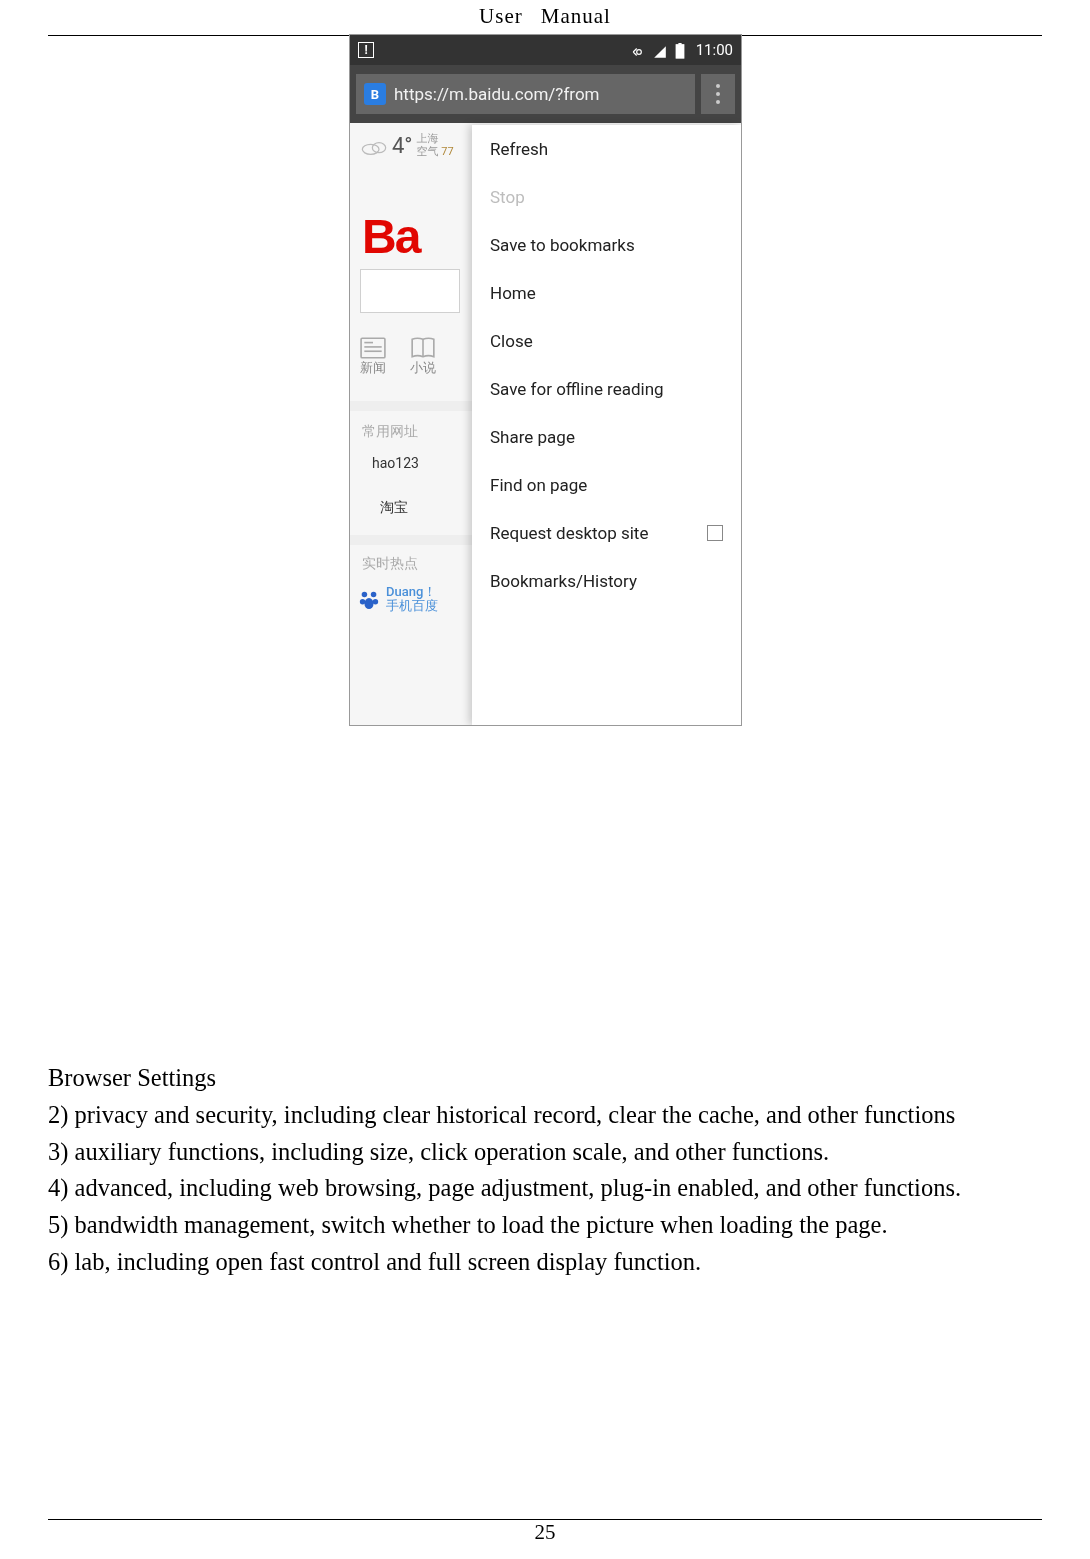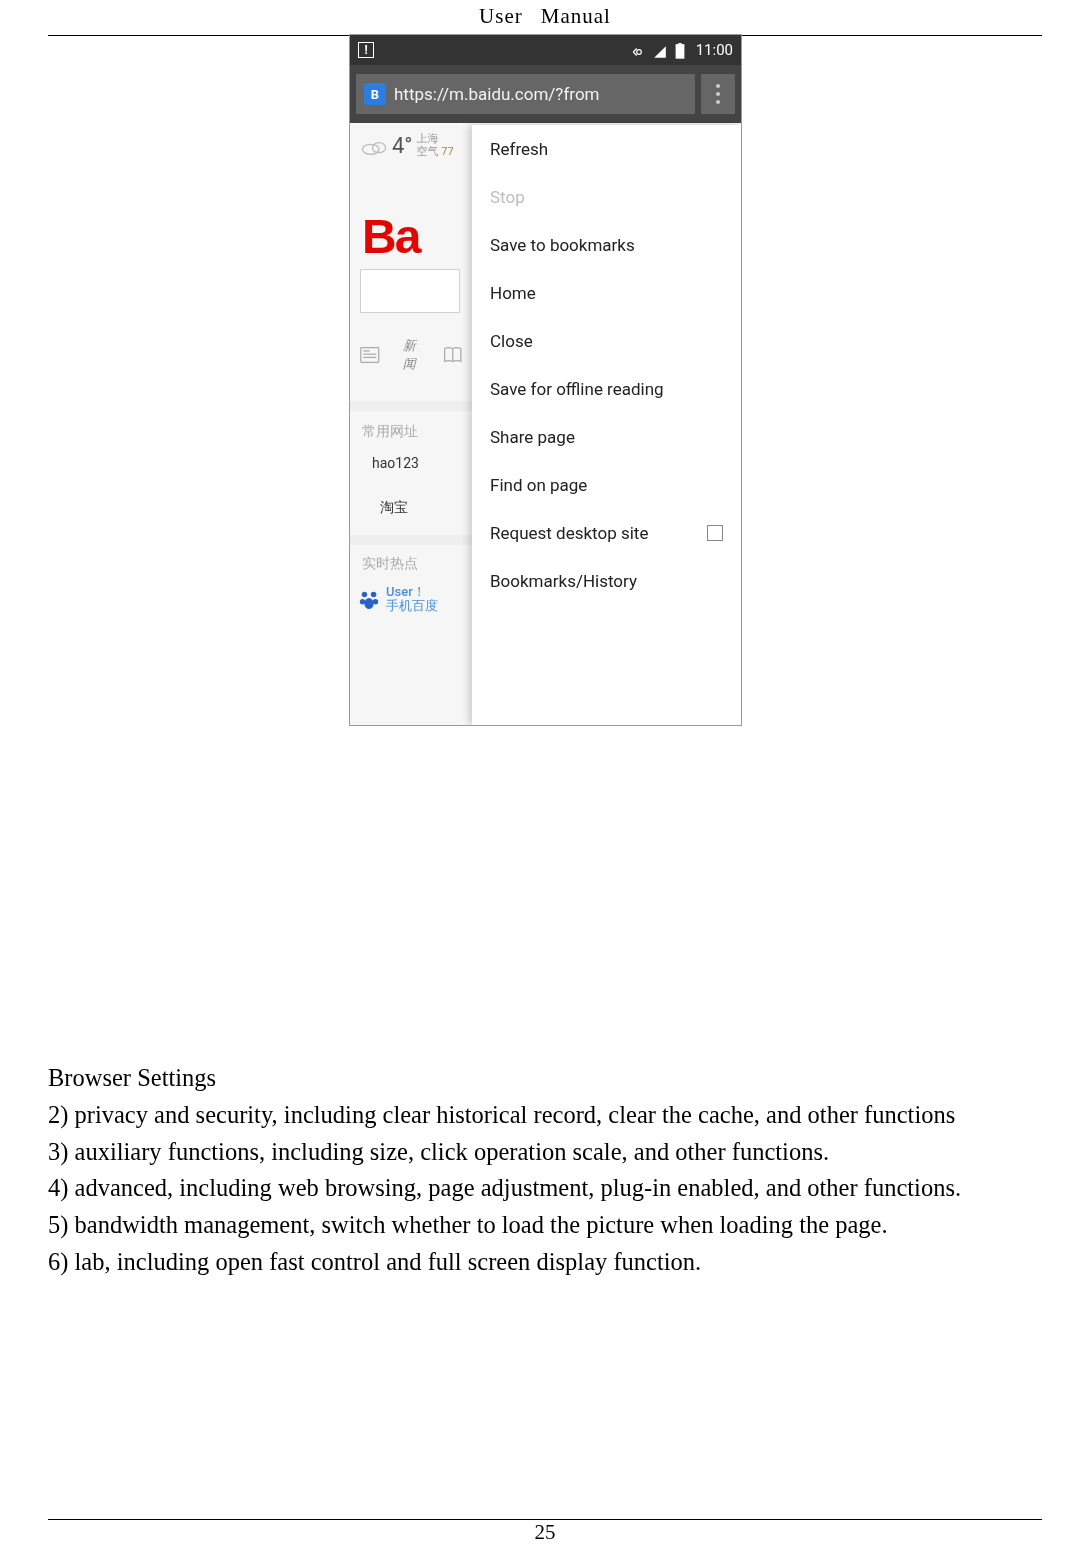--- a/index.html
+++ b/index.html
@@ -111,21 +111,21 @@
     }
     .search-box {
       position:absolute; top:146px; left:10px; width:100px; height:44px;
       background:#fff; border:1px solid #d0d0d0;
     }
     .nav-icons {
       position:absolute; top:214px; left:10px; width:100px;
       display:flex; gap:24px;
       color:#888; font-size:13px; text-align:center;
     }
-    .nav-icons .ni { display:flex; flex-direction:row; align-items:center; gap:20px;font-style:italic;}
+    .nav-icons .ni { display:flex; flex-direction:column; align-items:center; gap:0;}
     .nav-icons svg { width:26px; height:22px; }
     .gray-divider { position:absolute; left:0; right:0; height:10px; background:#eee; top:278px;}
     .sect-label { position:absolute; left:12px; font-size:14px; color:#aaa;}
     .sect-常用 { top:300px; }
     .link-hao123 { position:absolute; left:22px; top:332px; font-size:14px; color:#333;}
     .link-淘宝 { position:absolute; left:30px; top:376px; font-size:14px; color:#333;}
     .gray-divider2 { position:absolute; left:0; right:0; height:10px; background:#eee; top:412px;}
     .sect-热点 { top:432px; }
     .paw-row { position:absolute; left:8px; top:462px; display:flex; align-items:center; gap:6px; font-size:13px;}
     .paw-row .paw { width:22px; height:22px; }
@@ -257,21 +257,21 @@
 
     <div class="paw-row">
       <svg class="paw" viewBox="0 0 24 24">
           <circle cx="7" cy="7" r="3" fill="#2a62c9"></circle>
           <circle cx="17" cy="7" r="3" fill="#2a62c9"></circle>
           <circle cx="5" cy="15" r="3" fill="#2a62c9"></circle>
           <circle cx="19" cy="15" r="3" fill="#2a62c9"></circle>
           <ellipse cx="12" cy="17" rx="5" ry="6" fill="#2a62c9"></ellipse>
         </svg>
       <span class="stack">
-        <span class="duang">User！</span>
+        <span class="duang">Duang！</span>
         <span class="sub">手机百度</span>
       </span>
     </div>
   </div>
 
   <div class="menu-panel">
     <div class="mi">
         <span>Refresh</span>
       </div>
     <div class="mi disabled">

